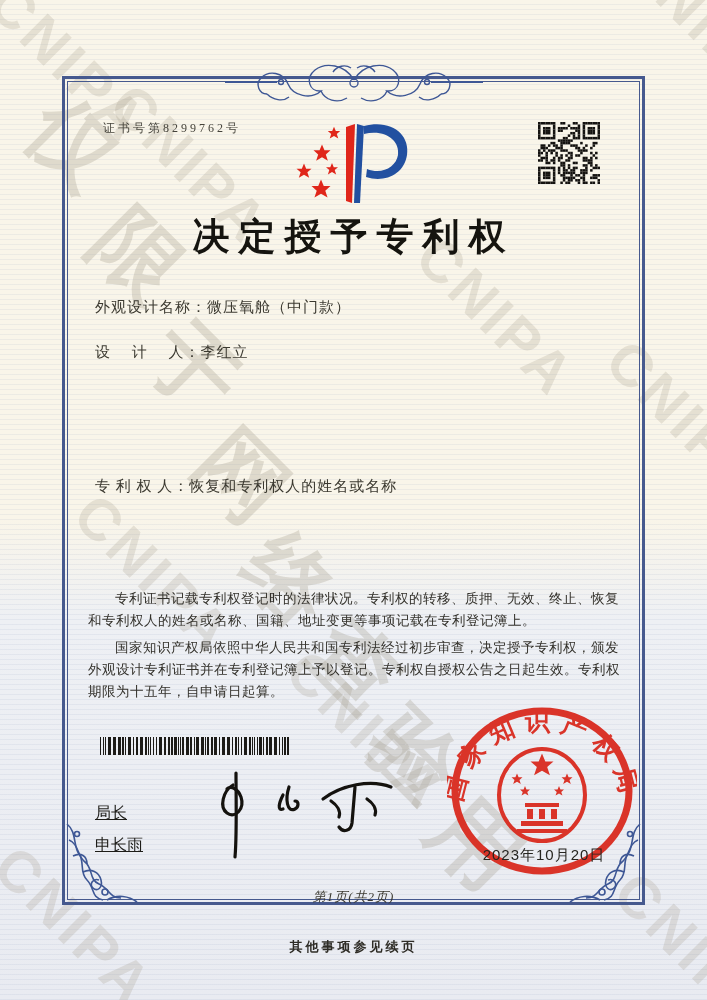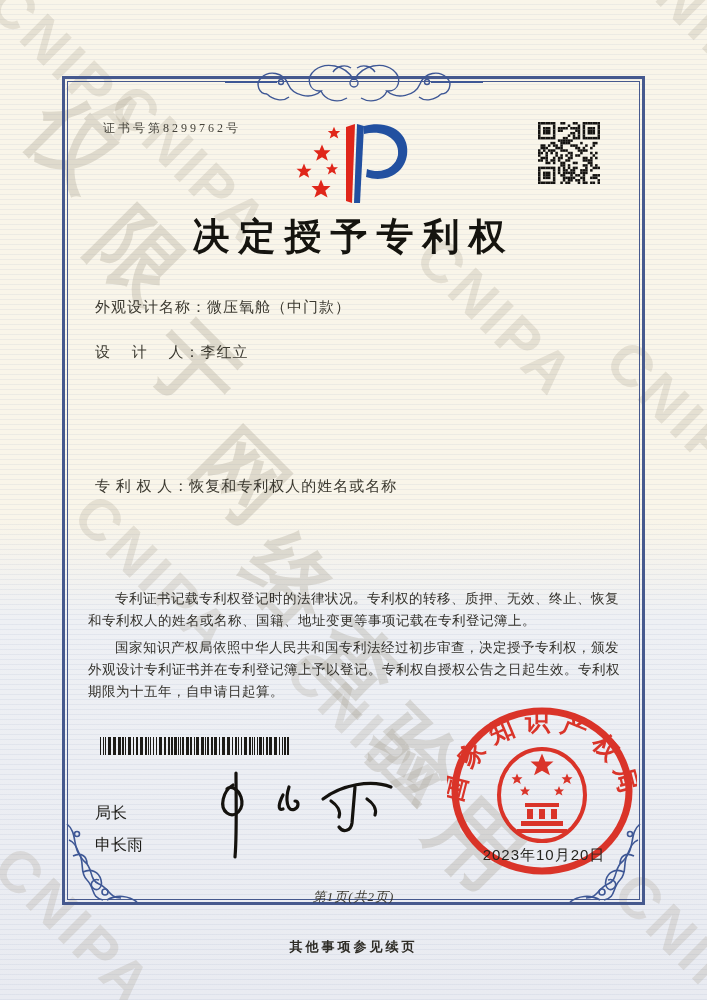--- a/index.html
+++ b/index.html
@@ -49,21 +49,21 @@
   .grant-no { position:absolute; left:370px; }
   
   .body-text { position:absolute; left:88px; top:588px; width:534px;
                font-size:13.5px; line-height:1.65; color:#33312b; }
   .body-text p { text-indent:2em; margin-bottom:4px; letter-spacing:0.5px; }
   
   .barcode { position:absolute; left:100px; top:737px; width:190px; height:18px; }
   
   .director { position:absolute; left:95px; top:797px; font-size:16px;
               color:#1d1c18; line-height:2.0;
-              font-family:"Liberation Sans","DejaVu Sans",sans-serif; }
+              font-family:"Liberation Sans","DejaVu Sans",sans-serif;text-decoration:underline; }
   .signature { position:absolute; left:195px; top:765px; }
   
   .seal { position:absolute; left:447px; top:703px; }
   .seal-date { position:absolute; left:455px; top:846px; width:178px;
                text-align:center; font-size:15px; color:#262520; letter-spacing:1px;
                font-family:"Liberation Sans","DejaVu Sans",sans-serif; }
   
   .page-num { position:absolute; left:0; top:888px; width:100%; text-align:center;
               font-size:13px; color:#3b3930; letter-spacing:1px;font-style:italic; }
   .footer-note { position:absolute; left:0; top:938px; width:100%; text-align:center;

